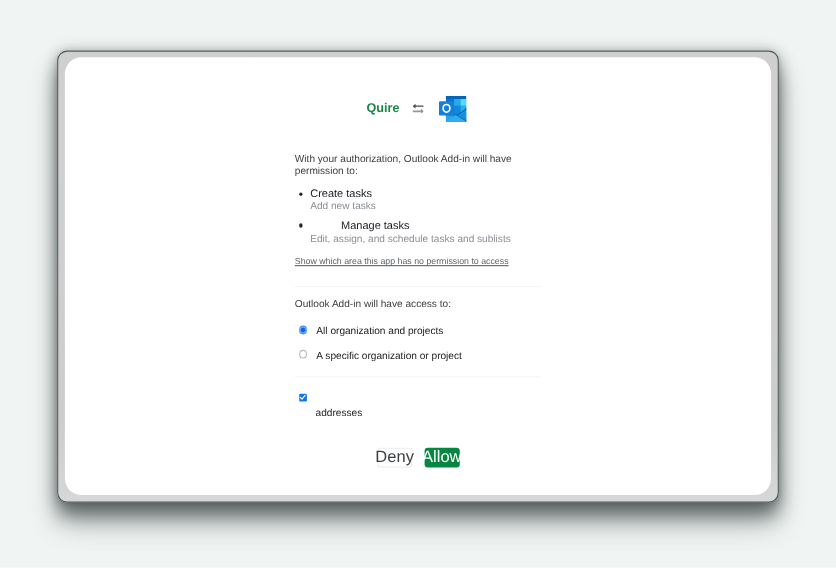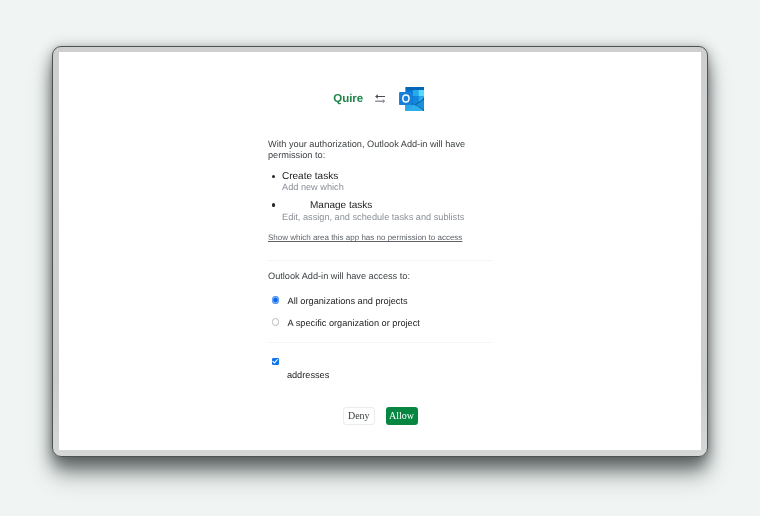--- a/index.html
+++ b/index.html
@@ -9,21 +9,21 @@
        -webkit-font-smoothing:antialiased;text-rendering:geometricPrecision;}
   *{-webkit-font-smoothing:antialiased;}
   #root{position:absolute;left:0;top:0;width:760px;height:516px;}
 
   .shadow{position:absolute;left:52px;top:45.5px;width:656px;height:411px;border-radius:9px;
           box-shadow:0 12px 16px -1px rgba(52,60,60,.60), 0 19px 25px -2px rgba(68,76,76,.42), 0 0 13px rgba(70,78,78,.30), 0 1px 4px rgba(60,68,68,.20);}
   .window{position:absolute;left:52px;top:45.5px;width:656px;height:411px;
           border-radius:9px;
           background:linear-gradient(180deg,#cfcfcf 0%,#cfd0d0 20%,#cececf 55%,#cbcccc 82%,#d6d7d7 100%);
           border:1px solid #4e5252;box-sizing:border-box;}
-  .screen{position:absolute;left:6px;top:5.5px;right:6px;bottom:6px;background:#fff;border-radius:0;}
+  .screen{position:absolute;left:6px;top:5.5px;right:6px;bottom:6px;background:#fff;border-radius:15px;}
 
   .content{position:absolute;left:-59px;top:-52px;width:760px;height:516px;opacity:0.999;}
 
   .logorow{position:absolute;left:0;top:0;width:760px;height:516px;}
   .quire{position:absolute;left:333.2px;top:94.4px;color:#1e8549;font-size:11.5px;font-weight:700;line-height:11.5px;transform:translateZ(0);}
   .swapicon{position:absolute;left:374.8px;top:93.8px;line-height:0;}
   .applogo{position:absolute;left:399.3px;top:86.7px;line-height:0;}
 
   .abs{position:absolute;}
   .para{font-size:9.2px;color:#3c4043;line-height:11.5px;}
@@ -31,22 +31,22 @@
   .btitle{font-size:10px;color:#202124;font-weight:500;line-height:11.5px;white-space:nowrap;}
   .bdesc{font-size:9.2px;color:#898e96;line-height:11.5px;white-space:nowrap;}
   .link{font-size:8.0px;color:#5f6368;text-decoration:underline;line-height:10px;white-space:nowrap;}
   .rule{position:absolute;left:268px;height:1px;background:#f5f5f7;width:224px;}
   .rtxt{font-size:9.2px;color:#202124;line-height:11.5px;}
   .radio{position:absolute;width:7.7px;height:7.7px;border-radius:50%;border:0.9px solid #b6b9bd;box-sizing:border-box;}
   .radio.on{border:none;width:7.7px;height:7.7px;border-radius:50%;
             background:radial-gradient(circle at 50% 50%, #0b62ee 0%, #0b62ee 30%, #79b0f7 50%, #2f83f0 72%, #2f83f0 84%, rgba(120,176,250,0.30) 100%);}
   .cbox{position:absolute;width:7.4px;height:7.4px;border-radius:1.2px;background:#1273ef;
         display:flex;align-items:center;justify-content:center;}
-  .btn{position:absolute;font-size:10px;border-radius:3px;box-sizing:border-box;display:flex;align-items:center;justify-content:center;cursor:pointer;
-       font-family:Liberation Serif, serif;padding:0;height:18px;width:32px;}
+  .btn{position:absolute;font-size:15px;border-radius:3px;box-sizing:border-box;display:flex;align-items:center;justify-content:center;cursor:pointer;
+       font-family:Liberation Sans, sans-serif;padding:0;height:18px;width:32px;}
   .deny{left:343px;top:406.5px;width:31.5px;height:18px;background:#fff;border:1px solid #ececee;color:#3c4043;}
   .allow{left:385.5px;top:406.5px;width:32.2px;height:18.2px;background:#078641;color:#fff;border:none;}
 </style>
 </head>
 <body>
 
 <div id="root">
   <div class="shadow"></div>
   <div class="window">
     <div class="screen">
@@ -87,34 +87,34 @@
               <ellipse cx="68.7" cy="115" rx="31" ry="35" fill="none" stroke="#fff" stroke-width="15"></ellipse>
             </svg>
           </span>
         </div>
 
         <div class="abs para" style="left:268px;top:138.6px;">With your authorization, Outlook Add-in will have</div>
         <div class="abs para" style="left:268px;top:150.2px;">permission to:</div>
 
         <div class="bdot" style="left:271.8px;top:174.9px;"></div>
         <div class="abs btitle" style="left:282px;top:171.4px;">Create tasks</div>
-        <div class="abs bdesc" style="left:282px;top:182.1px;">Add new which</div>
+        <div class="abs bdesc" style="left:282px;top:182.1px;">Add new tasks</div>
 
         <div class="bdot" style="left:271.8px;top:203.3px;"></div>
         <div class="abs btitle" style="left:282px;top:199.7px;padding-left:28px;">Manage tasks</div>
         <div class="abs bdesc" style="left:282px;top:211.8px;">Edit, assign, and schedule tasks and sublists</div>
 
         <a class="abs link" style="left:268px;top:233.4px;">Show which area this app has no permission to access</a>
 
         <div class="rule" style="top:260px;"></div>
 
         <div class="abs para" style="left:268px;top:271.1px;">Outlook Add-in will have access to:</div>
 
         <div class="radio on" style="left:271.7px;top:296.1px;"></div>
-        <div class="abs rtxt" style="left:287.6px;top:296.4px;">All organizations and projects</div>
+        <div class="abs rtxt" style="left:287.6px;top:296.4px;">All organization and projects</div>
 
         <div class="radio" style="left:271.7px;top:318.2px;"></div>
         <div class="abs rtxt" style="left:287.6px;top:318.2px;">A specific organization or project</div>
 
         <div class="rule" style="top:342px;"></div>
 
         <div class="cbox" style="left:271.8px;top:357.9px;">
           <svg width="6.3" height="6.3" viewBox="0 0 10 10">
               <path d="M1.4 5.2 L4.0 7.7 L8.5 2.4" stroke="#fff" stroke-width="1.75" fill="none" stroke-linecap="round" stroke-linejoin="round"></path>
             </svg>

